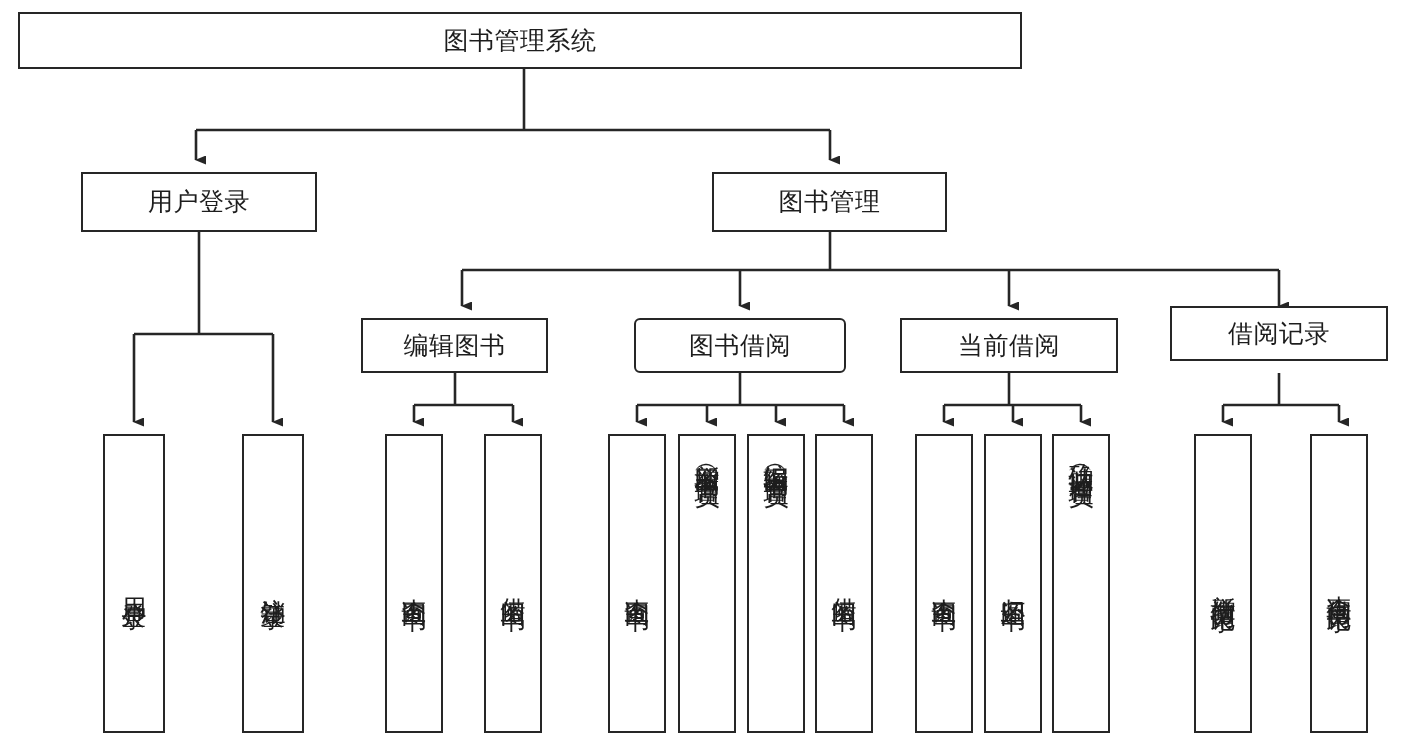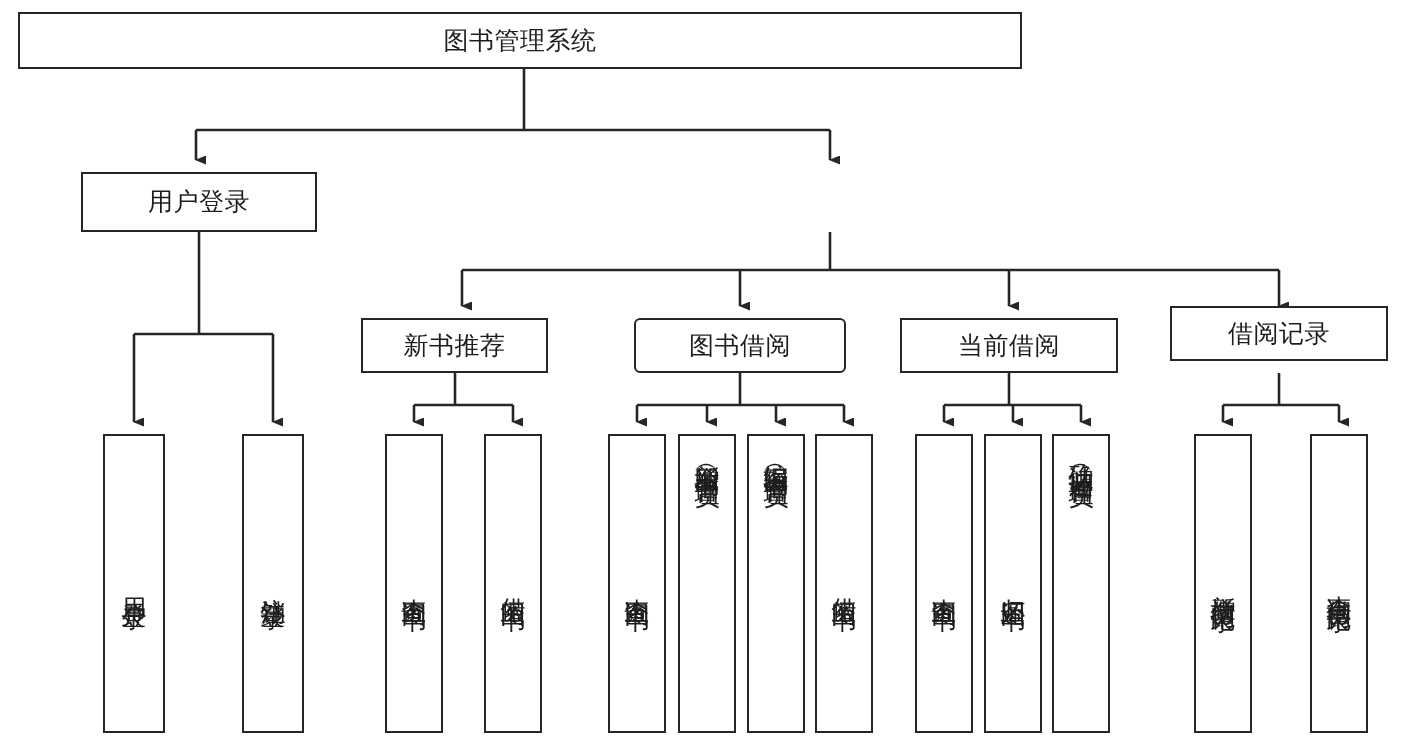--- a/index.html
+++ b/index.html
@@ -131,23 +131,26 @@
     </g>
   </svg>
 
   <div class="node-box" style="left:18px; top:12px; width:1004px; height:57px;">
     <span class="node-label-h">图书管理系统</span>
   </div>
 
   <div class="node-box" style="left:81px; top:172px; width:236px; height:60px;">
     <span class="node-label-h">用户登录</span>
   </div>
+  <div class="node-box" style="left:712px; top:172px; width:235px; height:60px;">
+    <span class="node-label-h">图书管理</span>
+  </div>
 
   <div class="node-box" style="left:361px; top:318px; width:187px; height:55px;">
-    <span class="node-label-h">新书推荐</span>
+    <span class="node-label-h">编辑图书</span>
   </div>
   <div class="node-box" style="left:634px; top:318px; width:212px; height:55px;border-radius:6px;">
     <span class="node-label-h">图书借阅</span>
   </div>
   <div class="node-box" style="left:900px; top:318px; width:218px; height:55px;align-items:center;">
     <span class="node-label-h">当前借阅</span>
   </div>
   <div class="node-box" style="left:1170px; top:306px; width:218px; height:55px;">
     <span class="node-label-h">借阅记录</span>
   </div>

